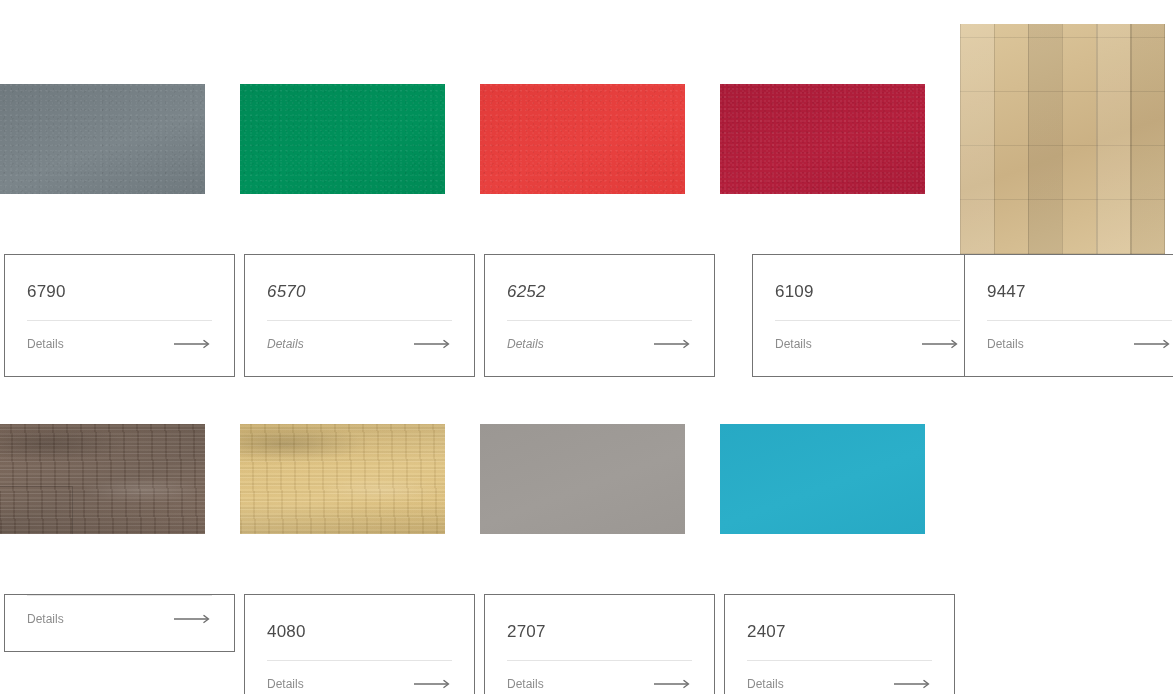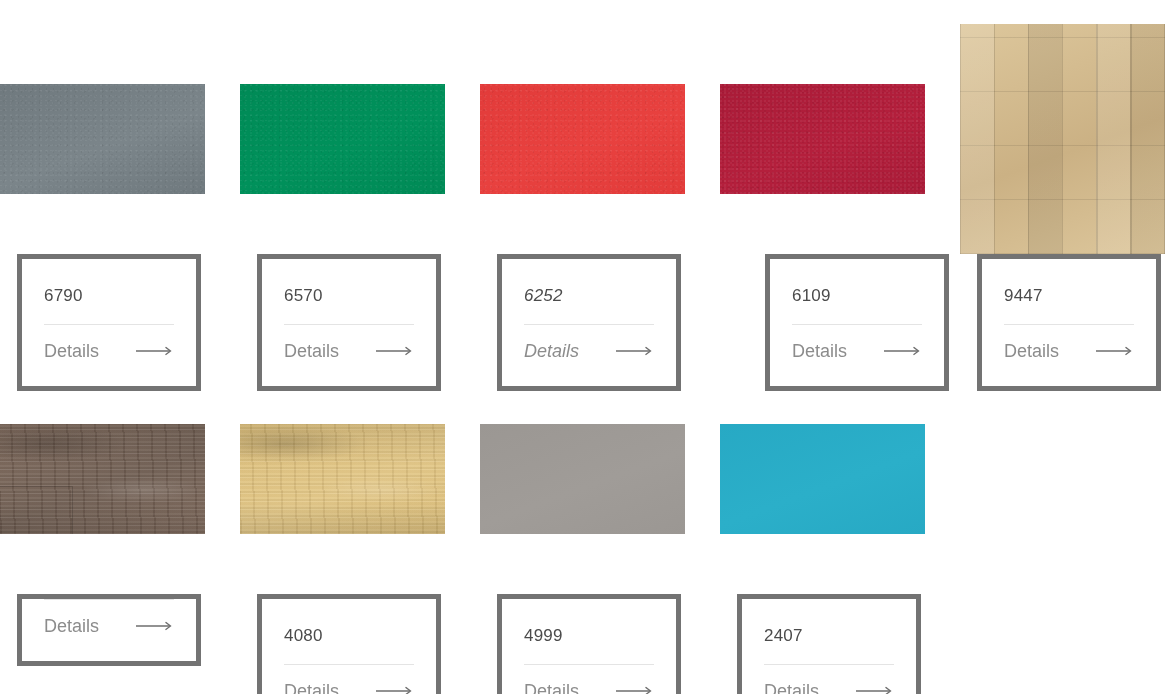--- a/index.html
+++ b/index.html
@@ -123,24 +123,24 @@
       linear-gradient(90deg, rgba(255,255,255,.14) 0 34px, transparent 34px 68px,
                               rgba(0,0,0,.07) 68px 102px, transparent 102px 136px,
                               rgba(255,255,255,.10) 136px 170px, rgba(0,0,0,.05) 170px 205px),
       repeating-linear-gradient(0deg, rgba(0,0,0,.09) 0 1px, transparent 1px 54px);
     pointer-events: none;
   }
 
   
   .card {
     position: absolute;
-    left: 17px;
-    width: 184px;
+    left: 4px;
+    width: 231px;
     box-sizing: border-box;
-    border: 5px solid #737373;
+    border: 1px solid #737373;
     background: #ffffff;
     padding: 0 22px;
   }
 
   .card-code {
     font-size: 17px;
     color: #4b4b4b;
     letter-spacing: .2px;
     padding-top: 28px;
     padding-bottom: 20px;
@@ -155,21 +155,21 @@
 
   .card-details {
     display: flex;
     align-items: center;
     justify-content: space-between;
     padding-top: 17px;
     padding-bottom: 26px;
   }
 
   .details-label {
-    font-size: 18px;
+    font-size: 12px;
     color: #8c8c8c;
     line-height: 1;
   }
 
   .arrow-icon {
     display: block;
     width: 38px;
     height: 10px;
     flex: 0 0 auto;
   }
@@ -192,21 +192,21 @@
             <line x1="0" y1="5" x2="34" y2="5" stroke="#6e6e6e" stroke-width="1.3"></line>
             <polyline points="30,1.6 34.5,5 30,8.4" fill="none" stroke="#6e6e6e" stroke-width="1.3" stroke-linecap="square"></polyline>
           </svg>
         </div>
       </div>
     </div>
     <div class="tile" style="left: 240px; top: 0px;">
       <div class="swatch-wrap" style="top: 84px; height: 110px;">
         <div class="swatch grain" style="height: 110px; background: linear-gradient(160deg, rgb(0, 138, 86) 0%, rgb(0, 145, 91) 55%, rgb(0, 138, 86) 100%);"></div>
       </div>
-      <div class="card" style="top: 254px;">
+      <div class="card" style="top: 254px; font-style: italic;">
         <div class="card-code">6570</div>
         <div class="card-rule"></div>
         <div class="card-details">
           <span class="details-label">Details</span>
           <svg class="arrow-icon" viewBox="0 0 38 10" xmlns="http://www.w3.org/2000/svg">
             <line x1="0" y1="5" x2="34" y2="5" stroke="#6e6e6e" stroke-width="1.3"></line>
             <polyline points="30,1.6 34.5,5 30,8.4" fill="none" stroke="#6e6e6e" stroke-width="1.3" stroke-linecap="square"></polyline>
           </svg>
         </div>
       </div>
@@ -291,21 +291,21 @@
             <polyline points="30,1.6 34.5,5 30,8.4" fill="none" stroke="#6e6e6e" stroke-width="1.3" stroke-linecap="square"></polyline>
           </svg>
         </div>
       </div>
     </div>
     <div class="tile" style="left: 480px; top: 0px;">
       <div class="swatch-wrap" style="top: 424px; height: 110px;">
         <div class="swatch flat" style="height: 110px; background: linear-gradient(160deg, rgb(155, 151, 147) 0%, rgb(160, 156, 152) 55%, rgb(155, 151, 147) 100%);"></div>
       </div>
       <div class="card" style="top: 594px;">
-        <div class="card-code">4999</div>
+        <div class="card-code">2707</div>
         <div class="card-rule"></div>
         <div class="card-details">
           <span class="details-label">Details</span>
           <svg class="arrow-icon" viewBox="0 0 38 10" xmlns="http://www.w3.org/2000/svg">
             <line x1="0" y1="5" x2="34" y2="5" stroke="#6e6e6e" stroke-width="1.3"></line>
             <polyline points="30,1.6 34.5,5 30,8.4" fill="none" stroke="#6e6e6e" stroke-width="1.3" stroke-linecap="square"></polyline>
           </svg>
         </div>
       </div>
     </div>

